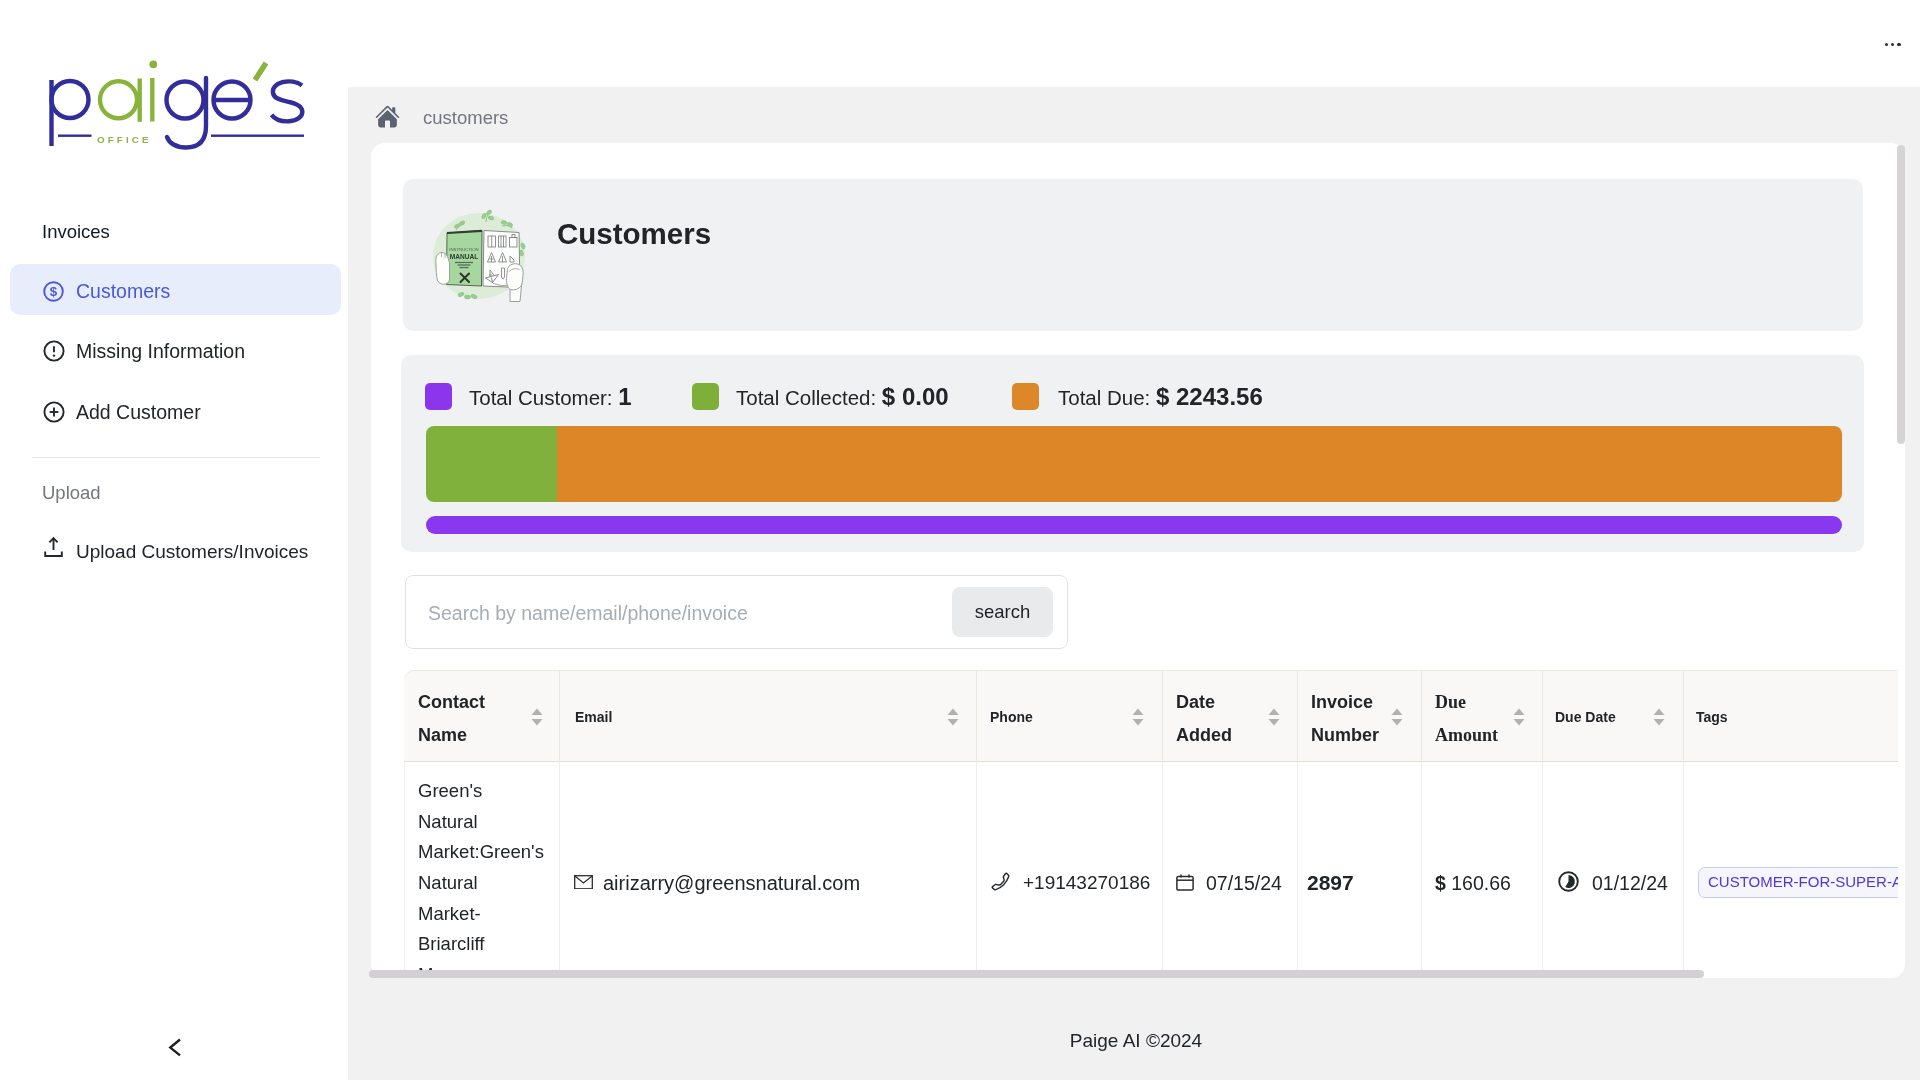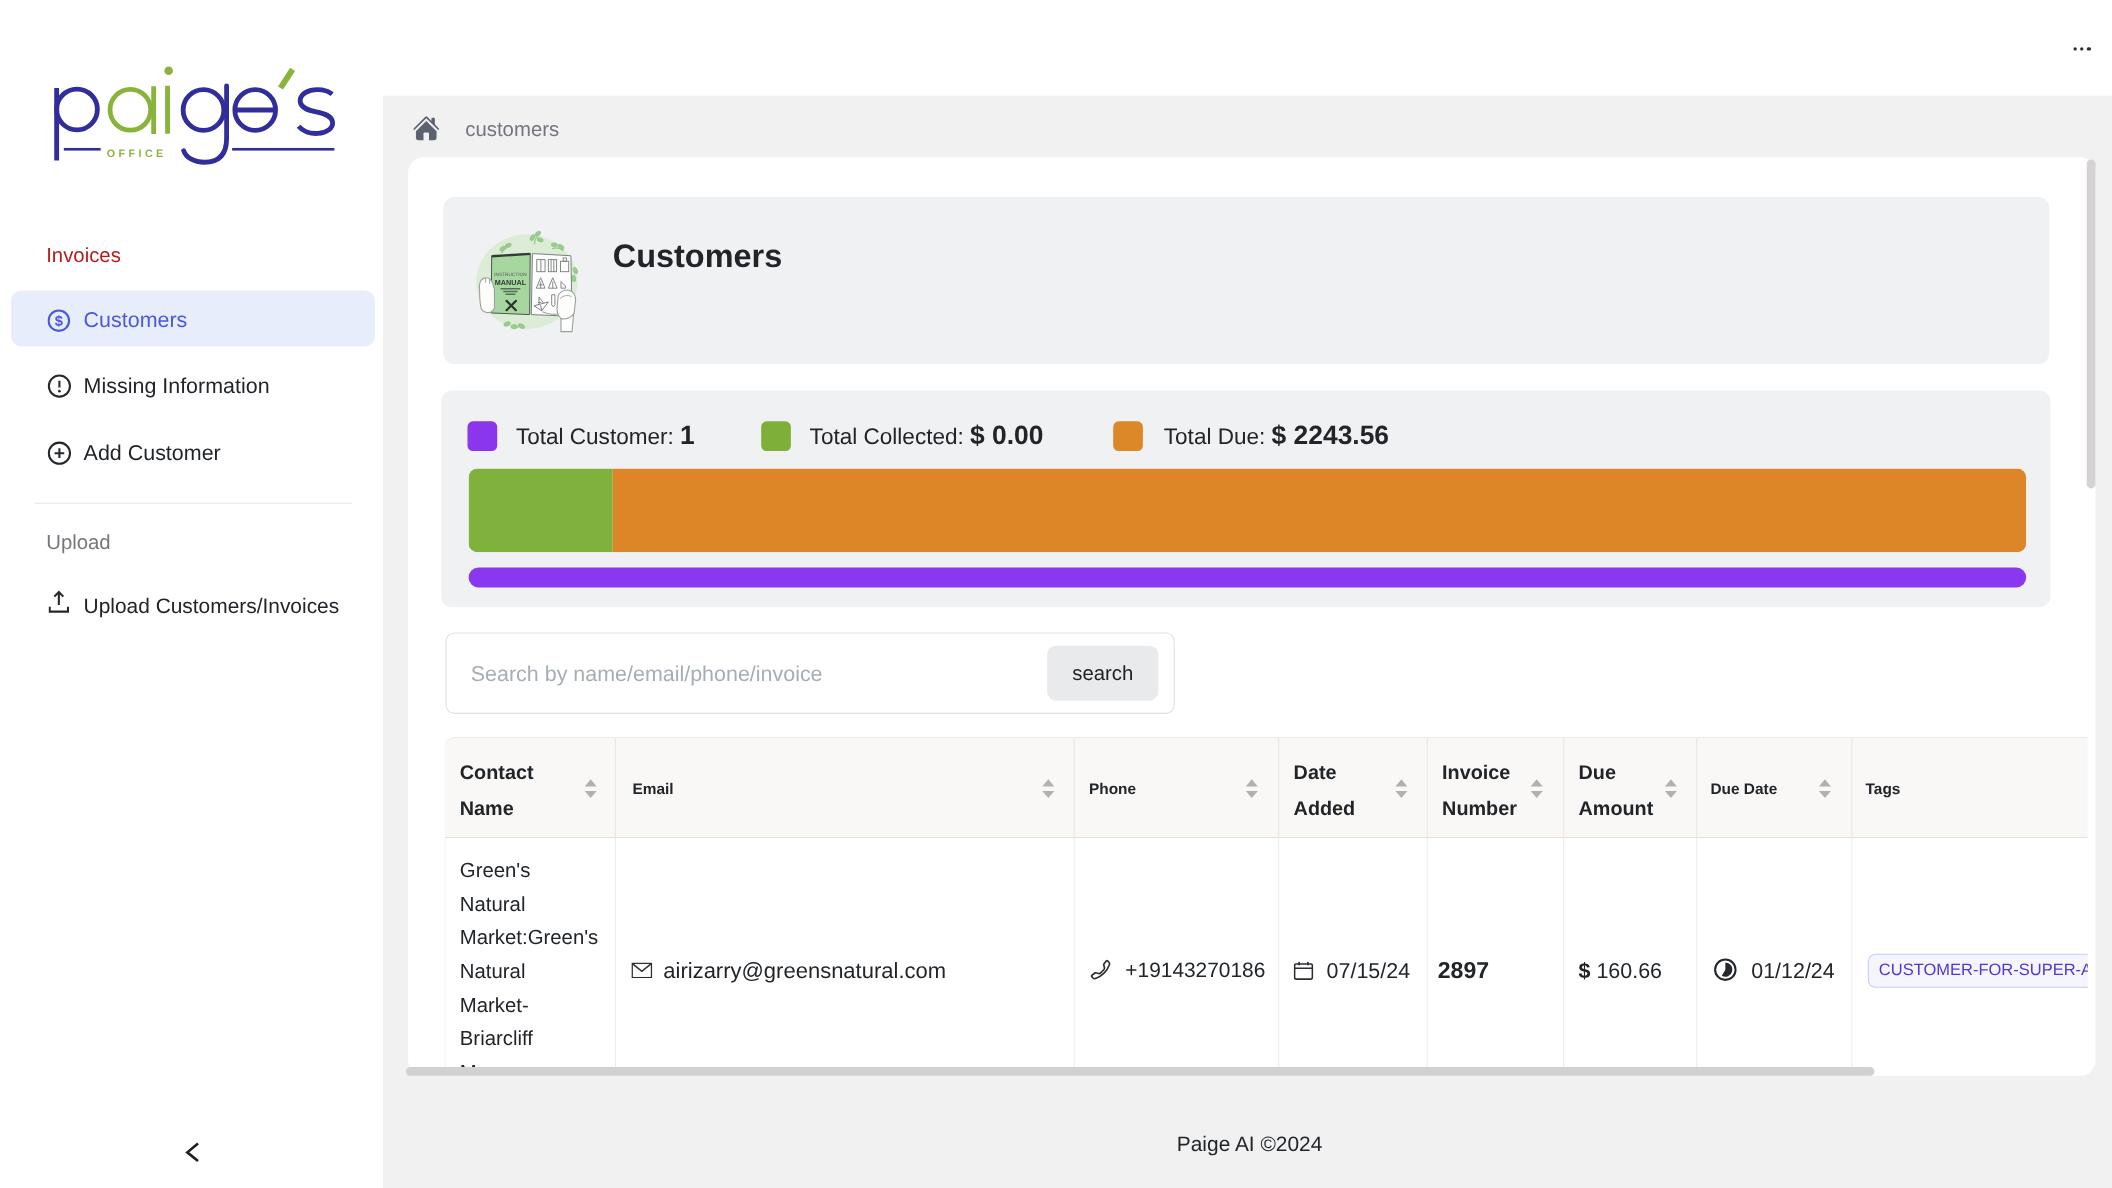--- a/index.html
+++ b/index.html
@@ -140,21 +140,21 @@
       <div class="abs bsep" style="left:893px;"></div>
     <div class="abs bsep" style="left:1017px;"></div>
       <div class="abs bsep" style="left:1138px;"></div>
     <div class="abs bsep" style="left:1279px;"></div>
 
     <div class="abs th2" style="left:14px;width:100px;">Contact Name</div>
     <div class="abs th1" style="left:171px;">Email</div>
     <div class="abs th1" style="left:586px;">Phone</div>
     <div class="abs th2" style="left:772px;width:80px;">Date Added</div>
     <div class="abs th2" style="left:907px;width:90px;">Invoice Number</div>
-    <div class="abs th2" style="left:1031px;width:90px;">Due Amount</div>
+    <div class="abs th2" style="left:1031px;width:90px;font-family:Liberation Serif, serif;">Due Amount</div>
     <div class="abs th1" style="left:1151px;">Due Date</div>
     <div class="abs th1" style="left:1292px;">Tags</div>
 
     <svg class="abs sort" style="left:127px;">
         <polygon class="pu" points="6,0.5 11.5,7 0.5,7"></polygon>
         <polygon class="pu" points="0.5,11 11.5,11 6,17.5"></polygon>
       </svg>
     <svg class="abs sort" style="left:543px;">
         <polygon class="pu" points="6,0.5 11.5,7 0.5,7"></polygon>
         <polygon class="pu" points="0.5,11 11.5,11 6,17.5"></polygon>
@@ -229,21 +229,21 @@
           <line x1="95.7" y1="26.5" x2="95.7" y2="69.8"></line>
           <line x1="108.3" y1="26" x2="108.3" y2="69.5"></line>
         </g>
         <circle cx="109.3" cy="12.3" r="3.9" fill="#8ab33c"></circle>
         <line x1="222" y1="11" x2="211" y2="28" stroke="#8ab33c" stroke-width="5.4"></line>
         <rect x="14" y="82.5" width="33.5" height="2.4" fill="#312d9b"></rect>
         <rect x="167" y="82.5" width="93" height="2.4" fill="#312d9b"></rect>
         <text x="53" y="90.5" font-size="9.8" font-weight="bold" letter-spacing="3.1" fill="#8cb43e" font-family="Liberation Sans">OFFICE</text>
       </svg>
     </div>
-    <div class="abs" style="left:38px;top:221px;font-size:18.5px;color:#b91c1c;">Invoices</div>
+    <div class="abs" style="left:38px;top:221px;font-size:18.5px;color:#0f172a;">Invoices</div>
     <div class="abs" style="left:6px;top:264px;width:331px;height:51px;border-radius:10px;background:#e8edfc;"></div>
     <svg class="abs" style="left:39px;top:281px;" width="21" height="21" viewBox="0 0 21 21" fill="none" stroke="#4a58db">
       <circle cx="10.5" cy="10.5" r="9.3" stroke-width="1.9"></circle>
       <text x="10.5" y="15.3" fill="#4a58db" stroke="none" font-size="13.4" font-weight="bold" text-anchor="middle" font-family="Liberation Sans">$</text>
     </svg>
     <div class="abs" style="left:72px;top:280px;font-size:19.5px;line-height:22px;color:#4a58db;">Customers</div>
     <svg class="abs" style="left:39px;top:340px;" width="22" height="22" viewBox="0 0 22 22" fill="none" stroke="#25282b">
       <circle cx="11" cy="11" r="9.6" stroke-width="1.9"></circle>
       <line x1="11" y1="6.2" x2="11" y2="12.2" stroke-width="1.9"></line>
       <circle cx="11" cy="15.6" r="1.2" fill="#25282b" stroke="none"></circle>

